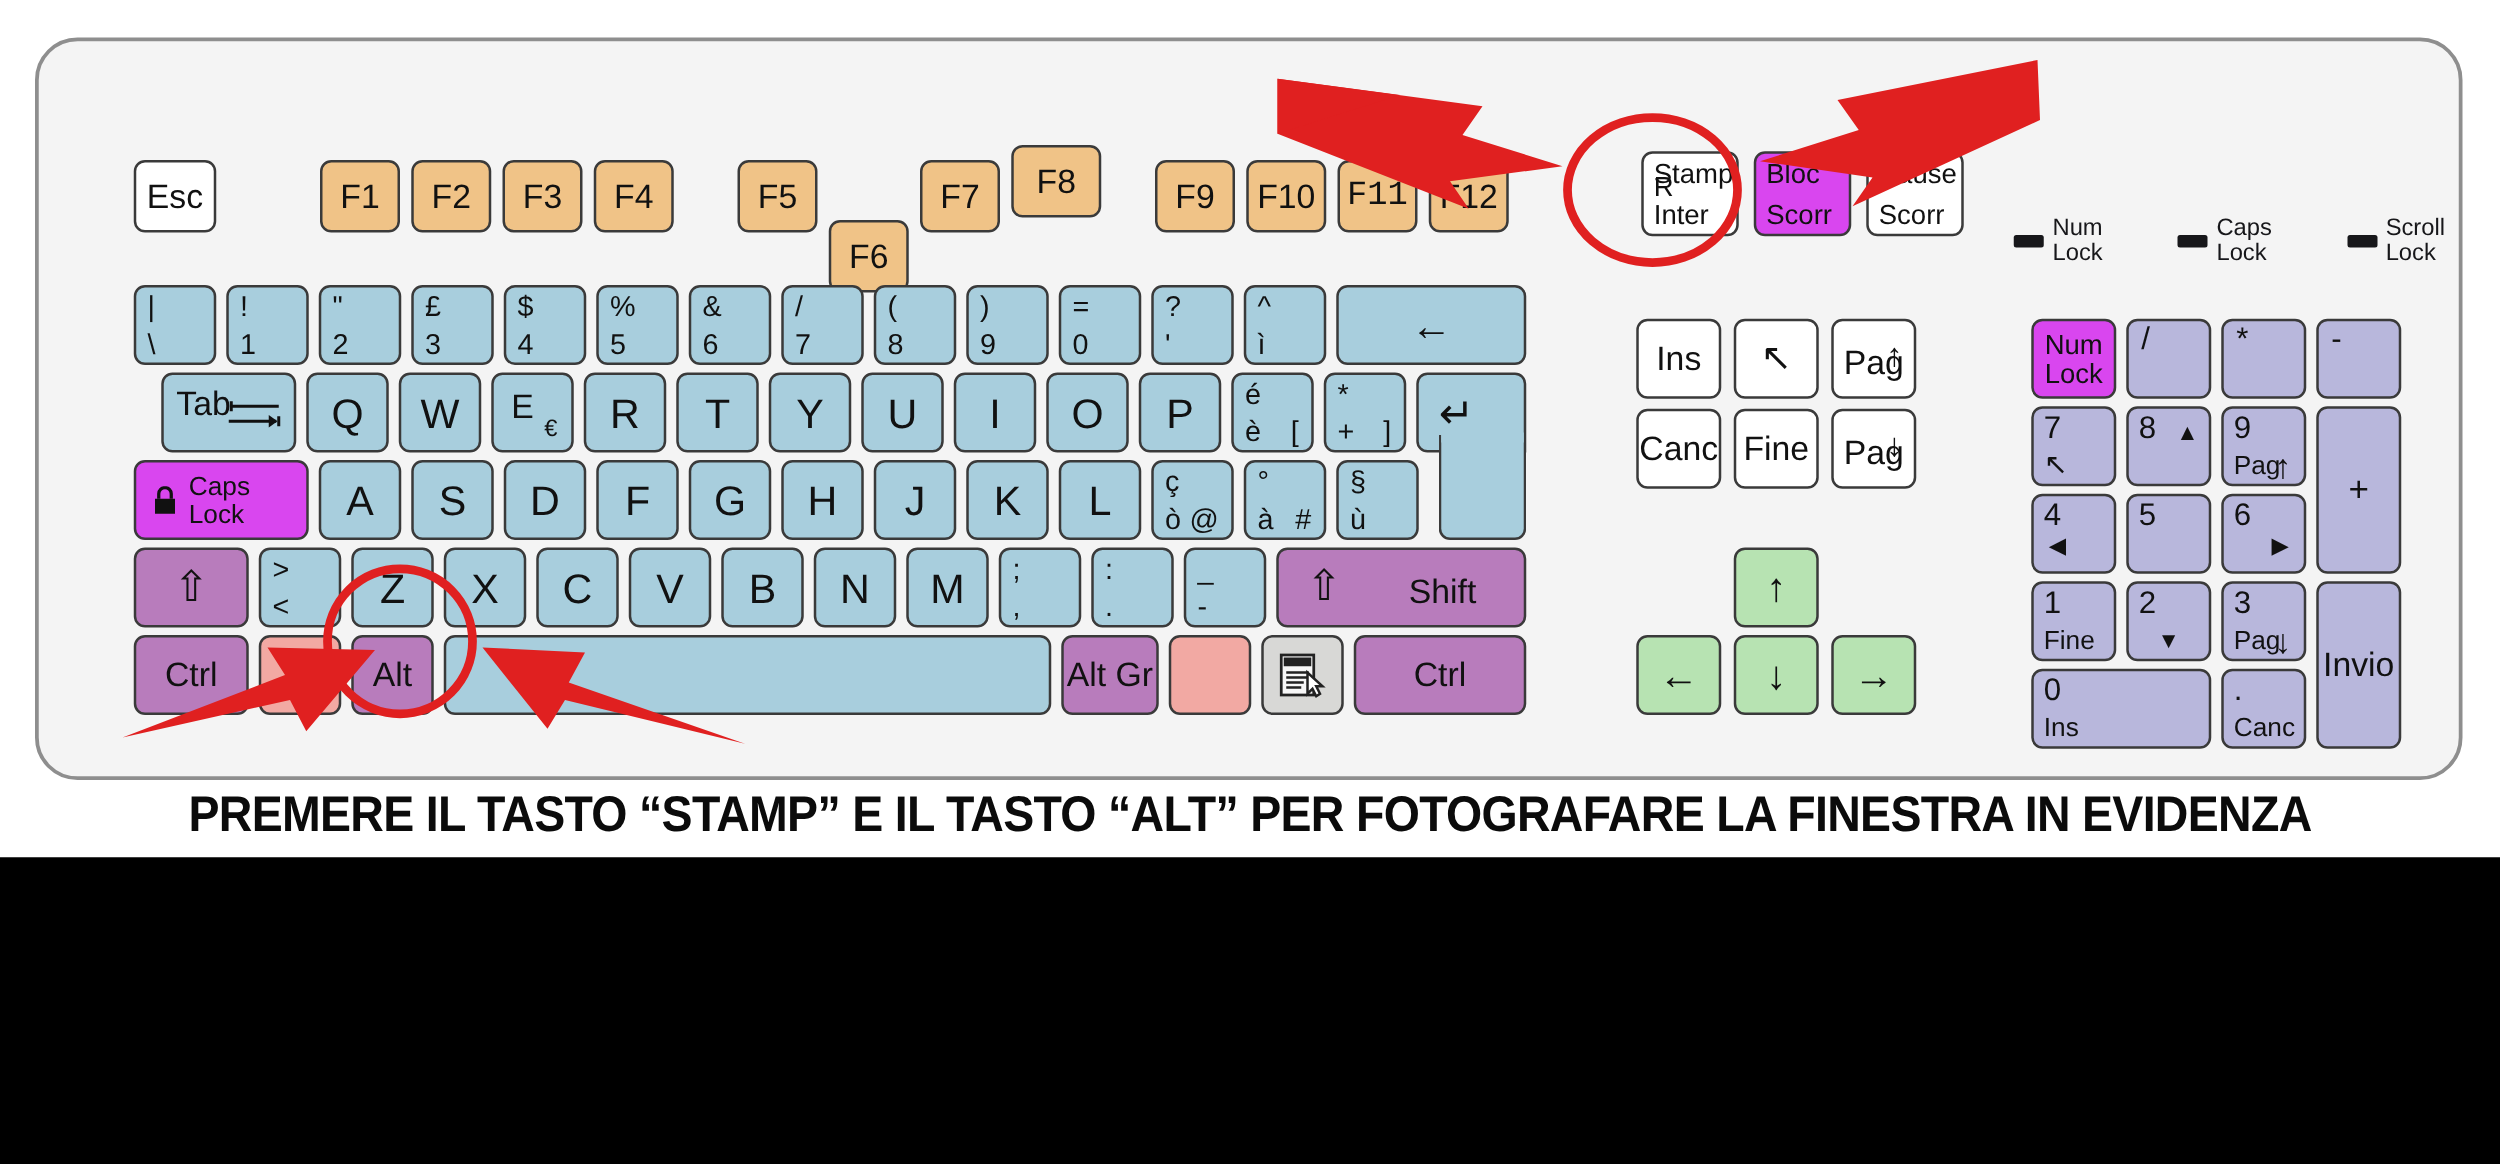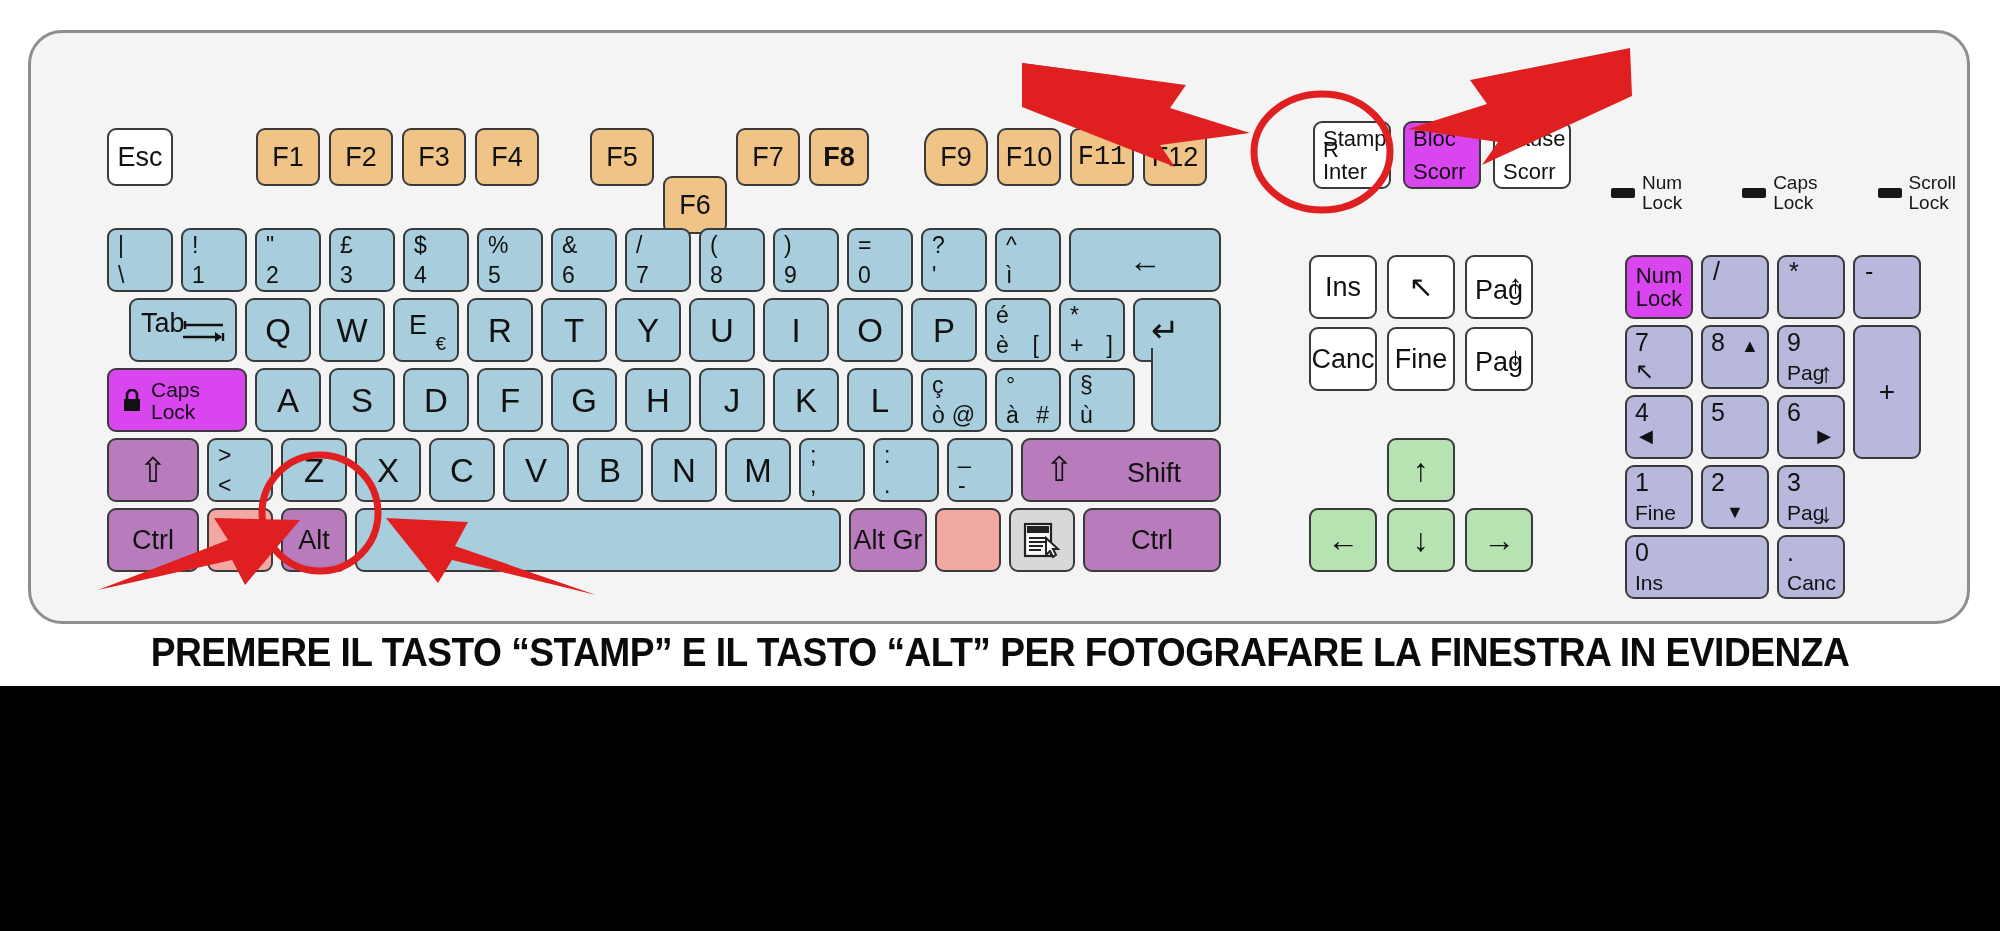--- a/index.html
+++ b/index.html
@@ -86,25 +86,25 @@
 
     <div class="key fn" style="left:559px;top:95px;width:64px;height:58px;">
       <span>F5</span>
       </div>
     <div class="key fn" style="left:632px;top:95px;width:64px;height:58px;margin-top:48px;">
       <span>F6</span>
       </div>
     <div class="key fn" style="left:705px;top:95px;width:64px;height:58px;">
       <span>F7</span>
       </div>
-    <div class="key fn" style="left:778px;top:95px;width:60px;height:58px;font-weight:bold;">
+    <div class="key fn" style="left:778px;top:83px;width:72px;height:58px;">
       <span>F8</span>
       </div>
 
-    <div class="key fn" style="left:893px;top:95px;width:64px;height:58px;border-radius:17px;">
+    <div class="key fn" style="left:893px;top:95px;width:64px;height:58px;">
       <span>F9</span>
       </div>
     <div class="key fn" style="left:966px;top:95px;width:64px;height:58px;text-align:right;">
       <span>F10</span>
       </div>
     <div class="key fn" style="left:1039px;top:95px;width:64px;height:58px;font-family:Liberation Mono, monospace;">
       <span>F11</span>
       </div>
     <div class="key fn" style="left:1112px;top:95px;width:64px;height:58px;">
       <span>F12</span>
@@ -473,20 +473,23 @@
       </div>
     <div class="key vio np" style="left:1670px;top:432px;width:68px;height:64px;">
       <span class="d">2</span>
       <span class="arm" style="font-size:18px;">▼</span>
       </div>
     <div class="key vio np" style="left:1746px;top:432px;width:68px;height:64px;">
       <span class="d">3</span>
       <span class="pg" style="font-size:21px;">Pag</span>
       <span class="pgar">↓</span>
       </div>
+    <div class="key vio np" style="left:1822px;top:432px;width:68px;height:134px;">
+      <span class="sm" style="position:absolute;left:50%;top:50%;transform:translate(-50%,-50%);">Invio</span>
+      </div>
 
     <div class="key vio np" style="left:1594px;top:502px;width:144px;height:64px;">
       <span class="d">0</span>
       <span class="f" style="font-size:21px;">Ins</span>
       </div>
     <div class="key vio np" style="left:1746px;top:502px;width:68px;height:64px;">
       <span class="d">.</span>
       <span class="f" style="font-size:21px;">Canc</span>
       </div>
 

